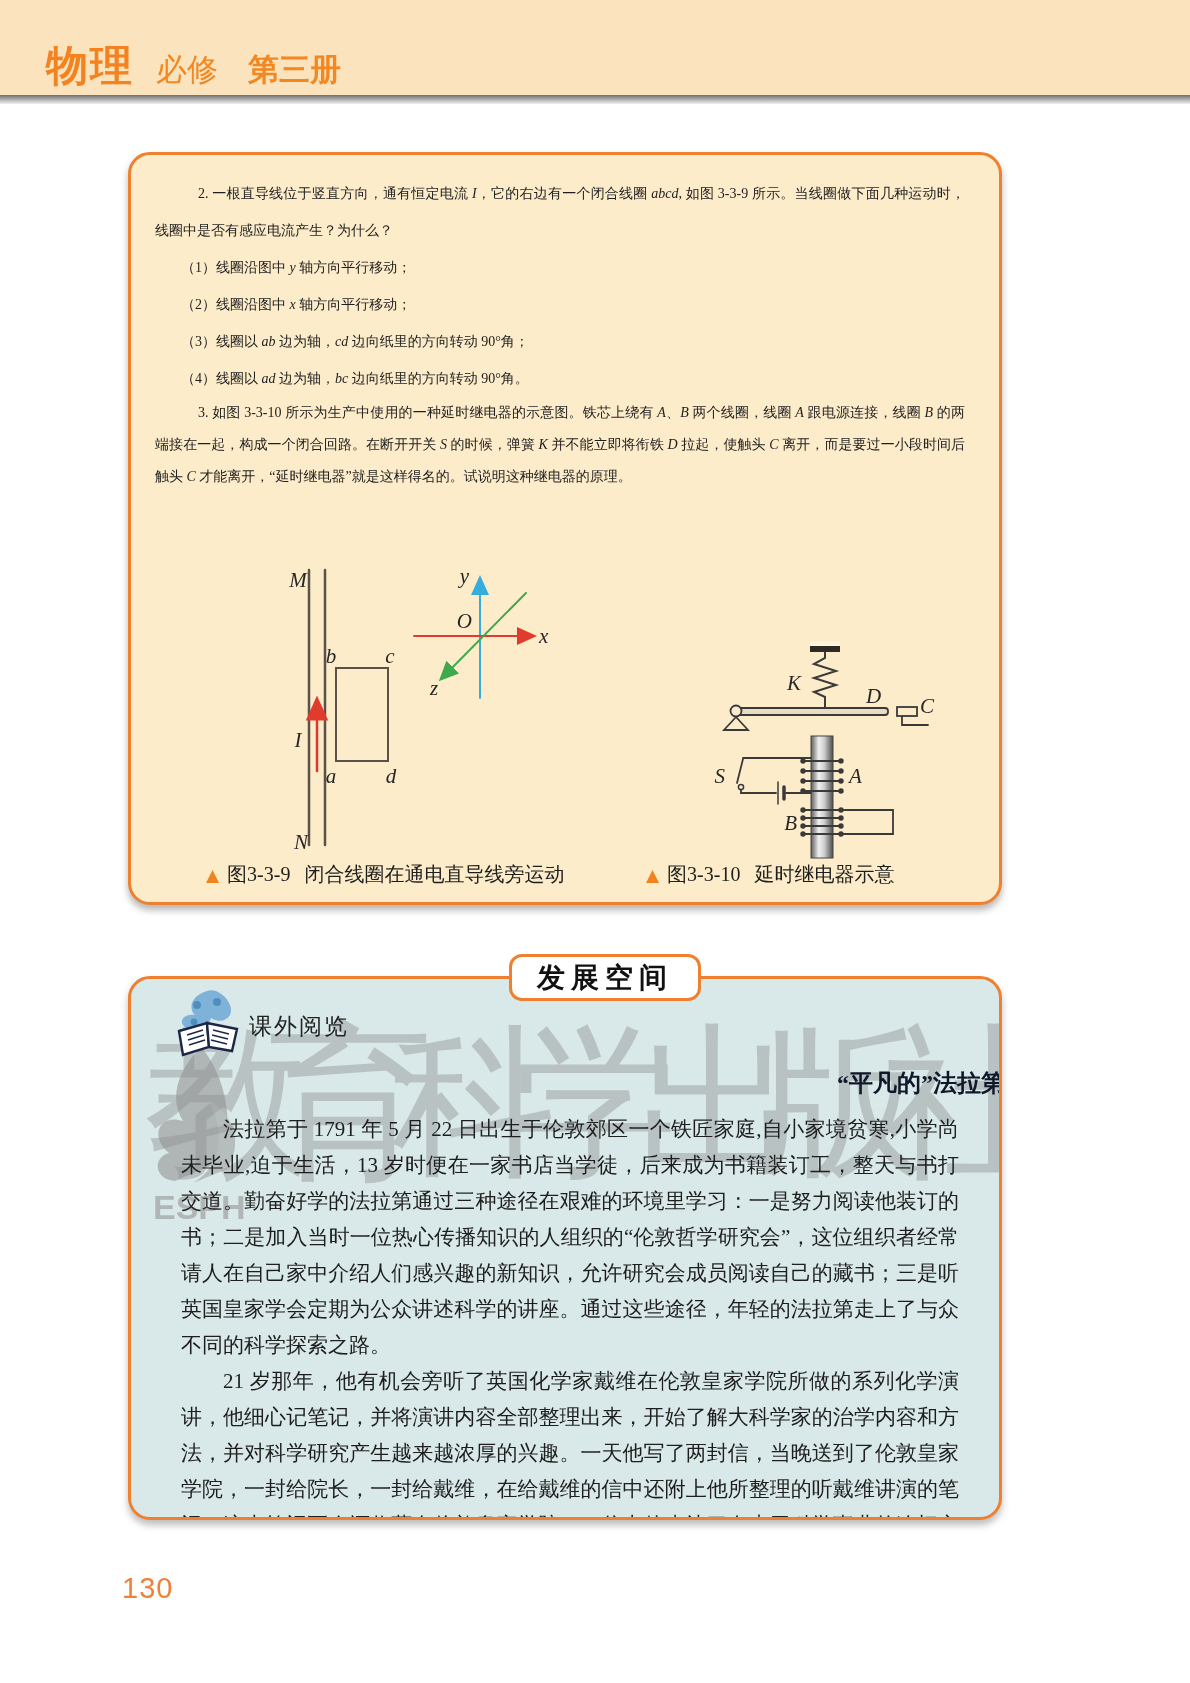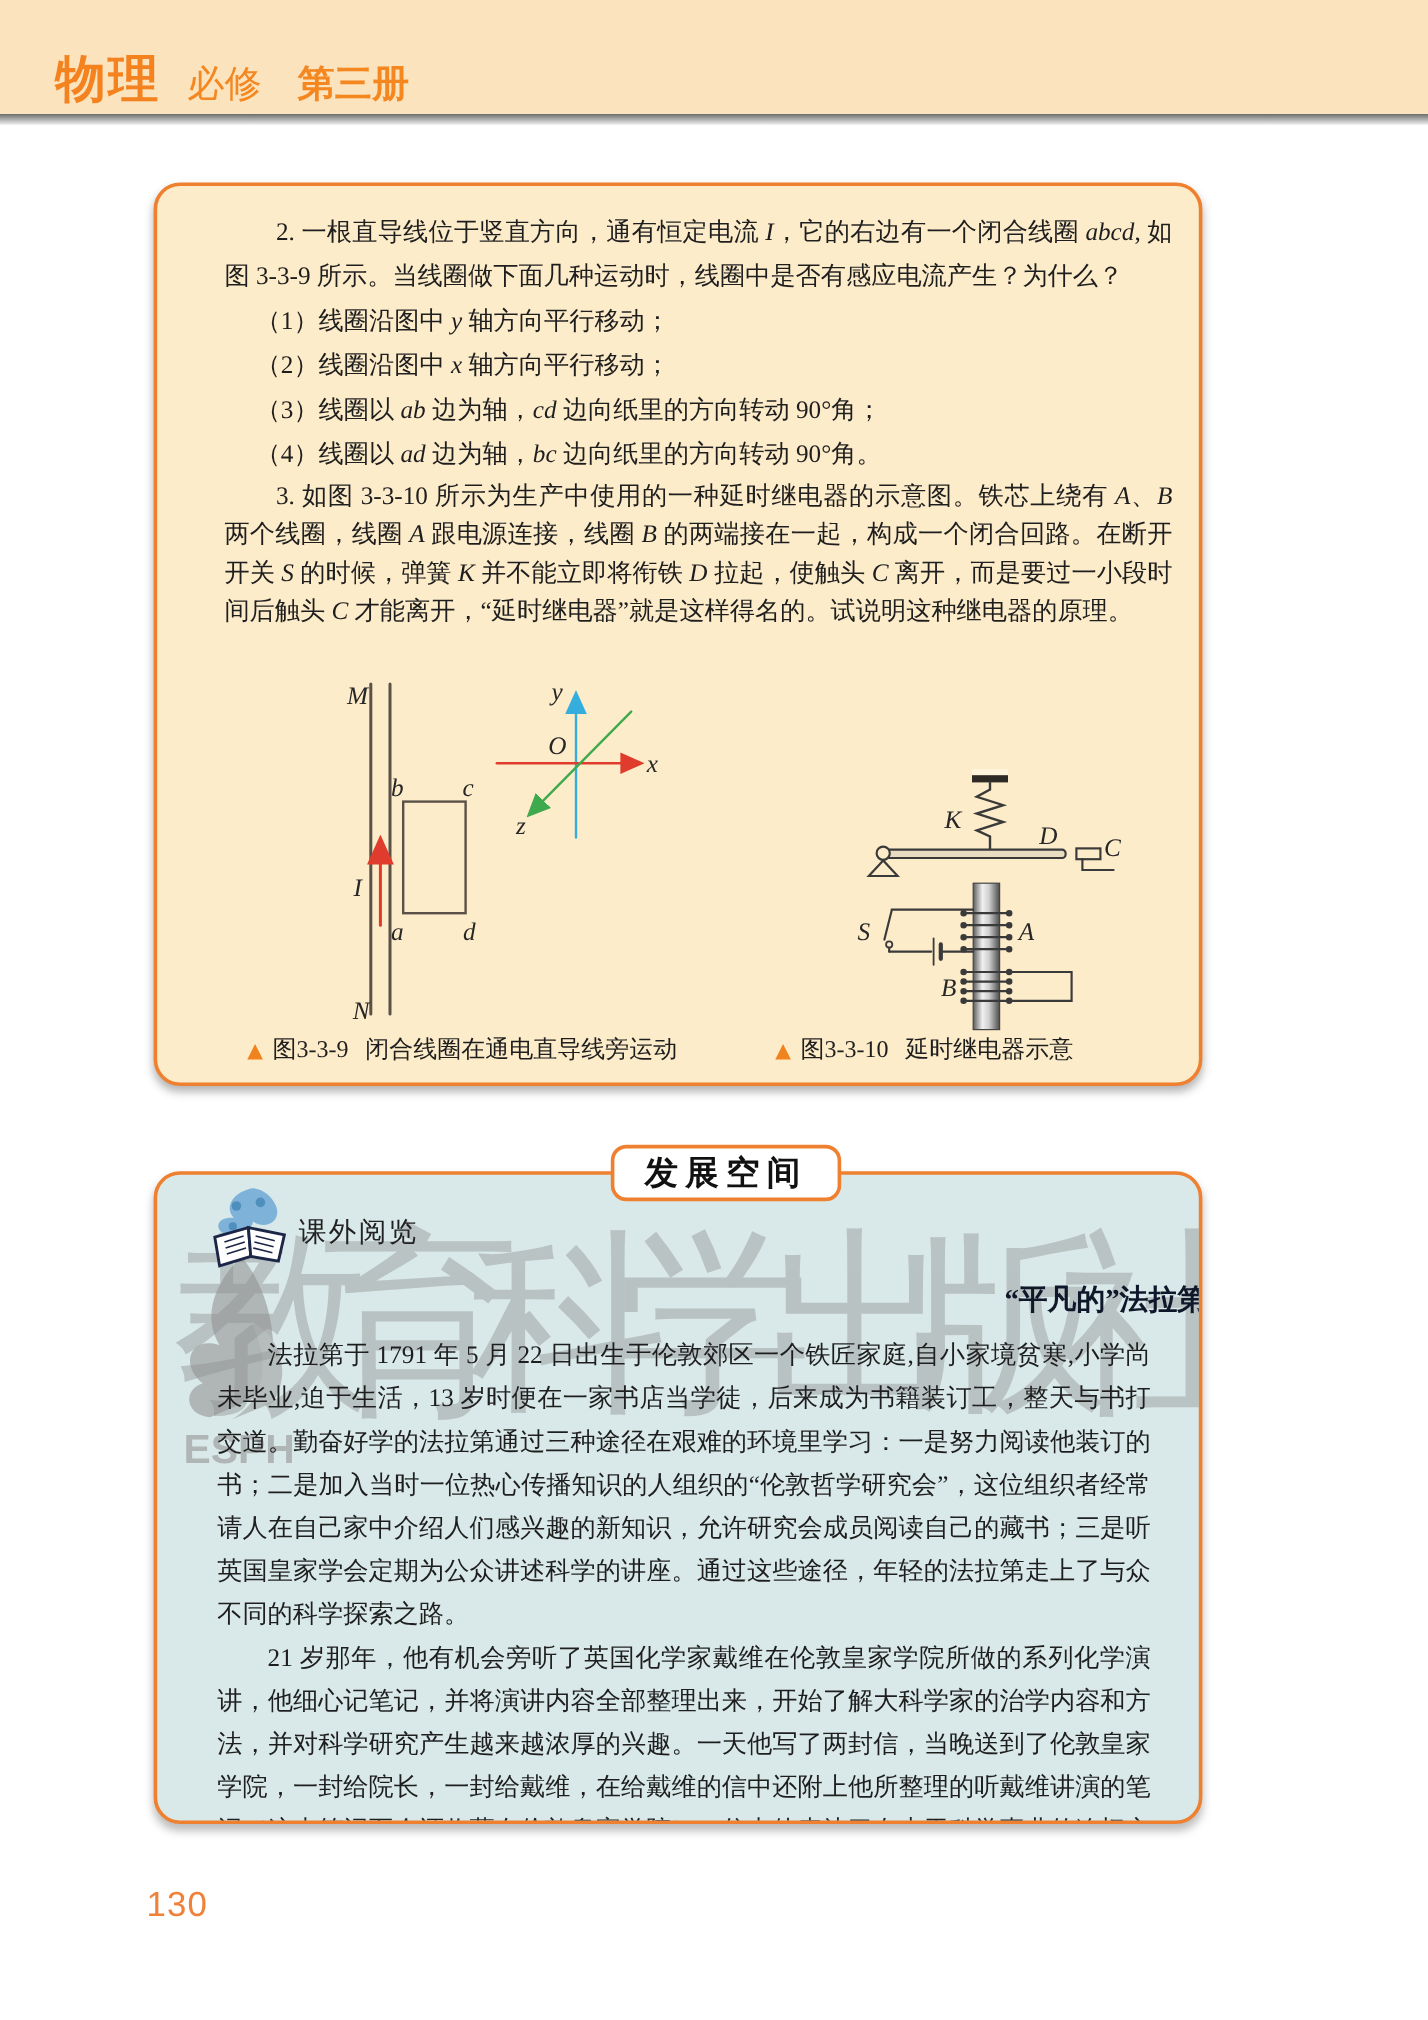--- a/index.html
+++ b/index.html
@@ -15,22 +15,22 @@
               font-size:31px;color:#f4871f;margin-left:22px;}
   .hdr-volume{font-family:"Liberation Sans","DejaVu Sans",sans-serif;font-weight:700;
               font-size:31px;color:#f4871f;margin-left:30px;}
   .header-rule{position:absolute;left:0;top:95px;width:1190px;height:9px;
                background:linear-gradient(to bottom,#6d6d6d,#c9c9c9 70%,#efefef);}
 
   
   .problem-box{position:absolute;left:128px;top:152px;width:874px;height:753px;
                background:#fdecca;border:3px solid #ee8030;border-radius:22px;
                box-shadow:0 5px 7px rgba(90,90,90,.45);box-sizing:border-box;}
-  .problem-text{position:absolute;left:12px;top:0;width:874px;padding:20px 40px 0 44px;box-sizing:border-box;
-                font-size:21px;text-align:justify;}
+  .problem-text{position:absolute;left:0;top:0;width:874px;padding:20px 40px 0 24px;box-sizing:border-box;
+                font-size:14px;text-align:justify;}
   .q-intro{text-indent:43px;line-height:37px;margin:0;}
   .q-item{margin:0 0 0 26px;line-height:37px;}
   .q3{text-indent:43px;line-height:32px;margin:0;}
   .problem-text i{font-family:"Liberation Serif","DejaVu Serif",serif;font-style:italic;}
 
   .fig-area{position:absolute;left:0;top:370px;width:874px;height:340px;}
   .fig-caption{position:absolute;top:706px;font-size:20px;white-space:nowrap;}
   .cap1{left:75px;} .cap2{left:515px;}
   .cap-marker{color:#f0831e;font-size:17px;margin-right:8px;font-family:"DejaVu Sans",sans-serif;}
   .cap-id{font-weight:400;margin-right:14px;}

